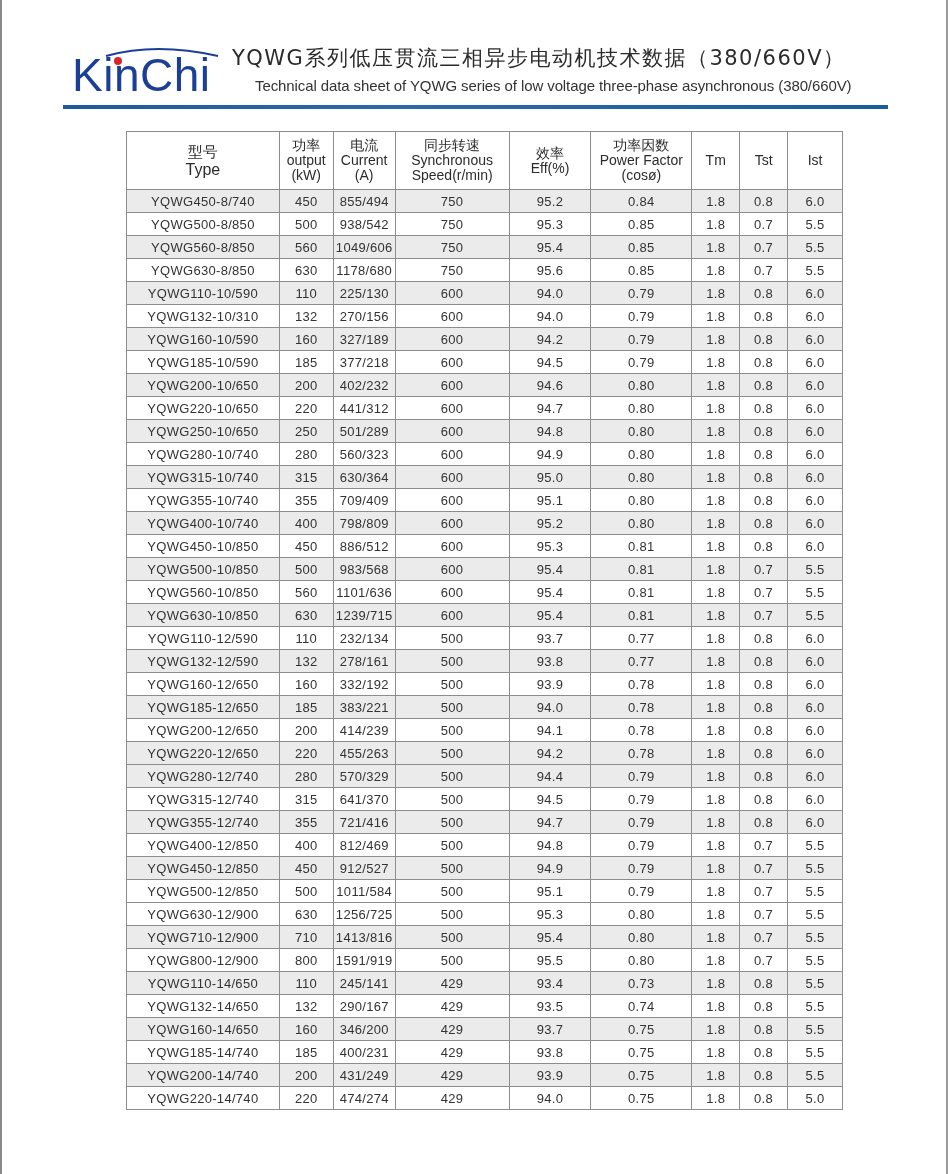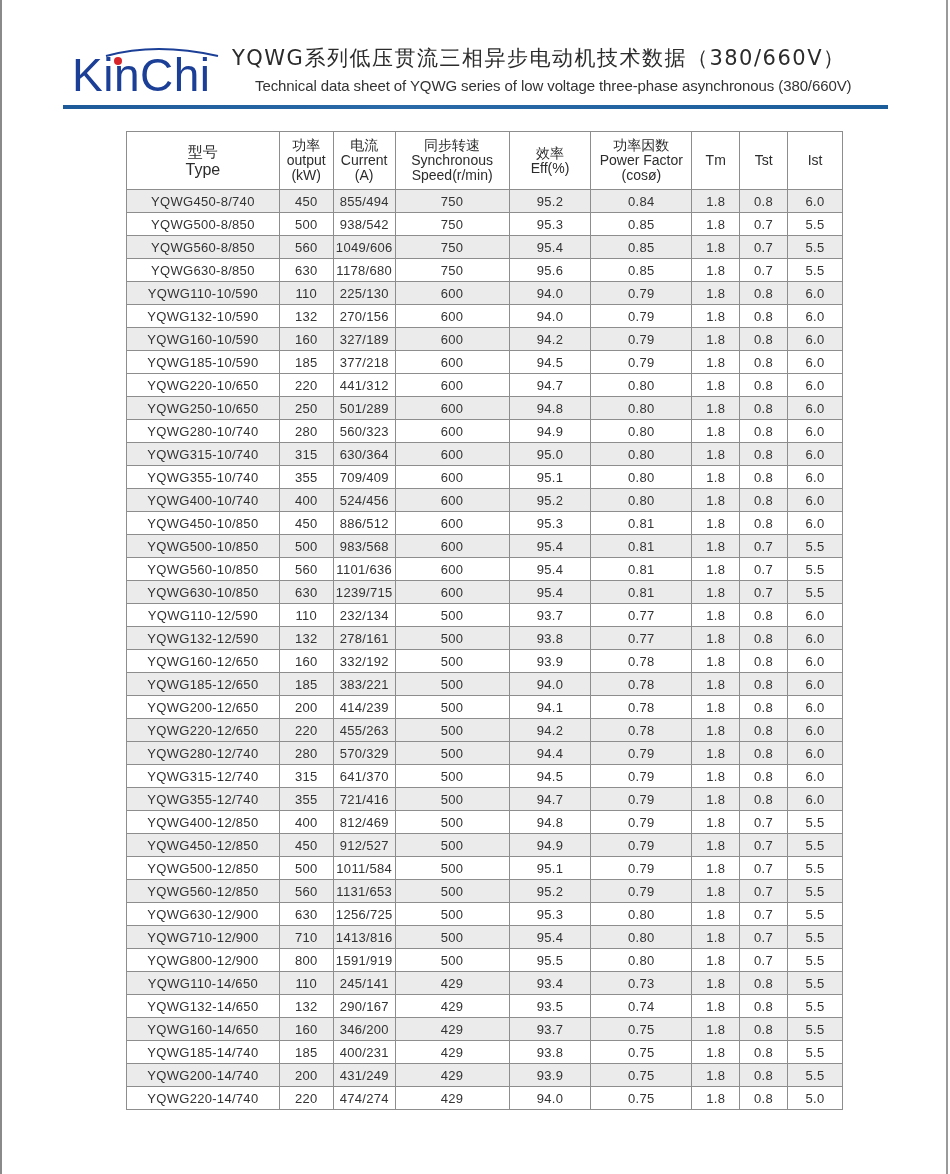--- a/index.html
+++ b/index.html
@@ -155,21 +155,21 @@
         <td>110</td>
         <td>225/130</td>
         <td>600</td>
         <td>94.0</td>
         <td>0.79</td>
         <td>1.8</td>
         <td>0.8</td>
         <td>6.0</td>
       </tr>
       <tr class="plain">
-        <td>YQWG132-10/590</td>
+        <td>YQWG132-10/310</td>
         <td>132</td>
         <td>270/156</td>
         <td>600</td>
         <td>94.0</td>
         <td>0.79</td>
         <td>1.8</td>
         <td>0.8</td>
         <td>6.0</td>
       </tr>
       <tr class="shade">
@@ -187,20 +187,31 @@
         <td>YQWG185-10/590</td>
         <td>185</td>
         <td>377/218</td>
         <td>600</td>
         <td>94.5</td>
         <td>0.79</td>
         <td>1.8</td>
         <td>0.8</td>
         <td>6.0</td>
       </tr>
+      <tr class="shade">
+        <td>YQWG200-10/650</td>
+        <td>200</td>
+        <td>402/232</td>
+        <td>600</td>
+        <td>94.6</td>
+        <td>0.80</td>
+        <td>1.8</td>
+        <td>0.8</td>
+        <td>6.0</td>
+      </tr>
       <tr class="plain">
         <td>YQWG220-10/650</td>
         <td>220</td>
         <td>441/312</td>
         <td>600</td>
         <td>94.7</td>
         <td>0.80</td>
         <td>1.8</td>
         <td>0.8</td>
         <td>6.0</td>
@@ -245,21 +256,21 @@
         <td>600</td>
         <td>95.1</td>
         <td>0.80</td>
         <td>1.8</td>
         <td>0.8</td>
         <td>6.0</td>
       </tr>
       <tr class="shade">
         <td>YQWG400-10/740</td>
         <td>400</td>
-        <td>524/456</td>
+        <td>798/809</td>
         <td>600</td>
         <td>95.2</td>
         <td>0.80</td>
         <td>1.8</td>
         <td>0.8</td>
         <td>6.0</td>
       </tr>
       <tr class="plain">
         <td>YQWG450-10/850</td>
         <td>450</td>
@@ -424,31 +435,20 @@
         <td>1.8</td>
         <td>0.7</td>
         <td>5.5</td>
       </tr>
       <tr class="plain">
         <td>YQWG500-12/850</td>
         <td>500</td>
         <td>1011/584</td>
         <td>500</td>
         <td>95.1</td>
-        <td>0.79</td>
-        <td>1.8</td>
-        <td>0.7</td>
-        <td>5.5</td>
-      </tr>
-      <tr class="shade">
-        <td>YQWG560-12/850</td>
-        <td>560</td>
-        <td>1131/653</td>
-        <td>500</td>
-        <td>95.2</td>
         <td>0.79</td>
         <td>1.8</td>
         <td>0.7</td>
         <td>5.5</td>
       </tr>
       <tr class="plain">
         <td>YQWG630-12/900</td>
         <td>630</td>
         <td>1256/725</td>
         <td>500</td>

